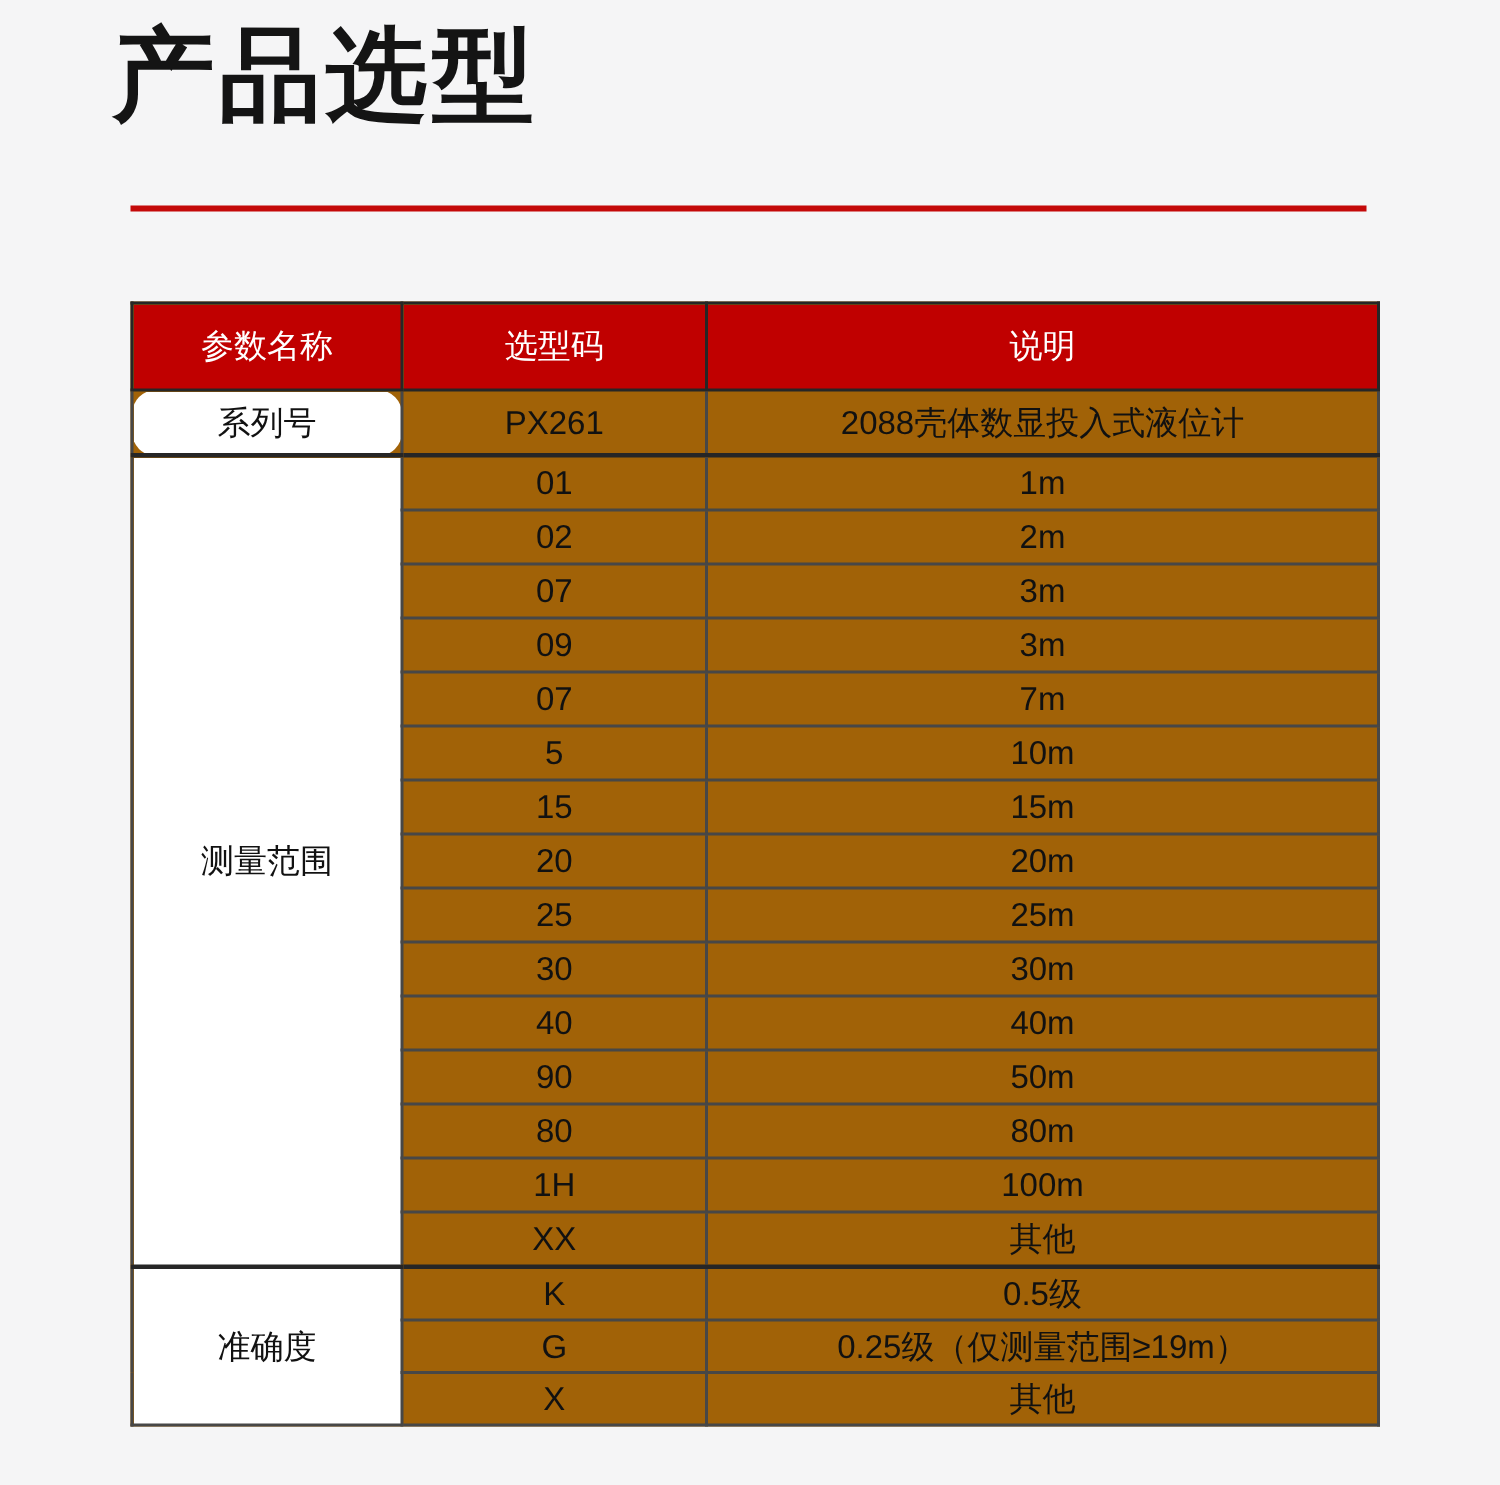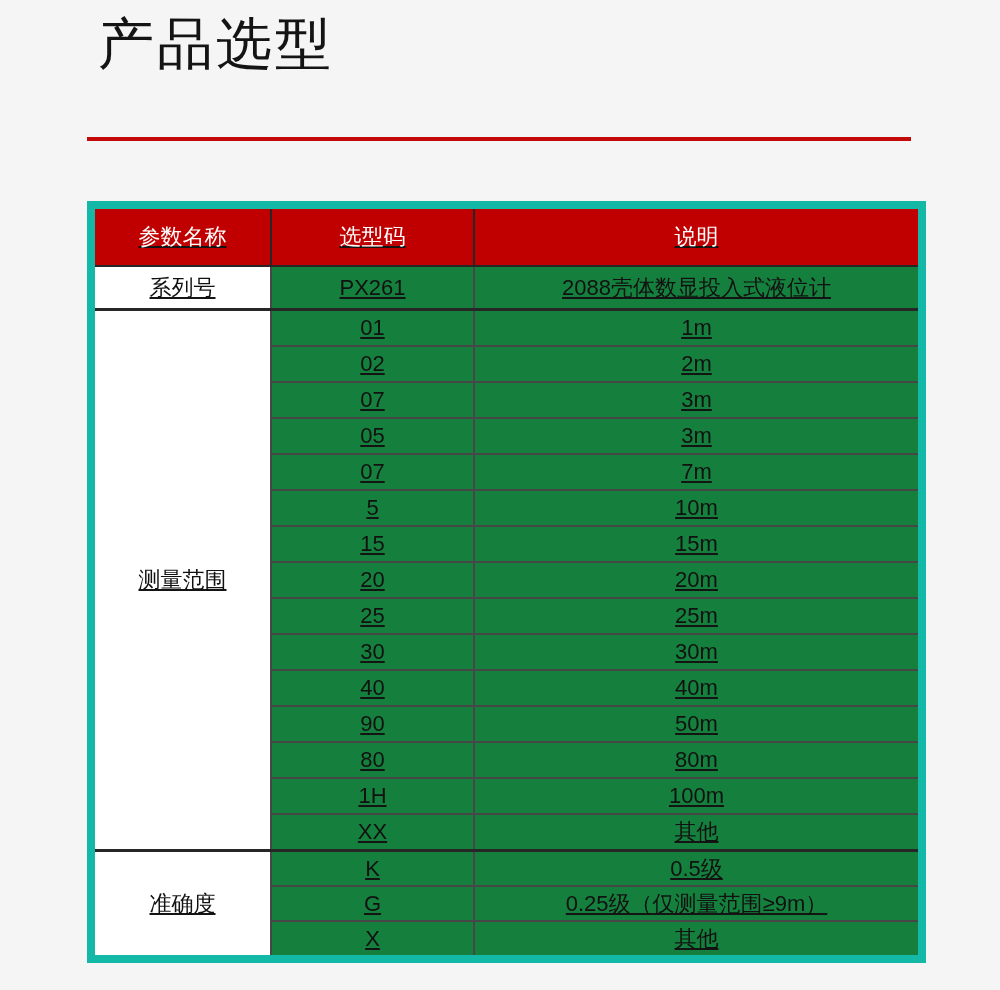--- a/index.html
+++ b/index.html
@@ -10,48 +10,47 @@
     width: 1000px;
     height: 990px;
     background: #f5f5f6;
     font-family: "Liberation Sans", "DejaVu Sans", sans-serif;
     color: #141414;
     position: relative;
     overflow: hidden;
   }
   .page-title {
     position: absolute;
-    left: 98px;
+    left: 75px;
     top: 10px;
     margin: 0;
-    font-size: 56px;
-    font-weight: 400;
+    font-size: 68px;
+    font-weight: 700;
     letter-spacing: 3px;
     color: #141414;
     line-height: 1.2;
   }
   .title-rule {
     position: absolute;
     left: 87px;
     top: 137px;
     width: 824px;
     height: 4px;
     background: #c40909;
   }
   table.selection-table {
     position: absolute;
     left: 87px;
     top: 201px;
     width: 831px;
     border-collapse: collapse;
     table-layout: fixed;
     text-align: center;
-    background: #15803d;
-    border: 8px solid #14b8a6;
-    text-decoration: underline;
+    background: #a16207;
+    border: 2px solid #14b8a6;
   }
   .selection-table th,
   .selection-table td {
     border: 2px solid #474747;
     padding: 0 4px;
     overflow: hidden;
     white-space: nowrap;
   }
   .selection-table thead th {
     background: #c00000;
@@ -59,21 +58,21 @@
     font-size: 22px;
     font-weight: 500;
     height: 56px;
     border-color: #262626;
   }
   .selection-table td {
     font-size: 22px;
     font-weight: 400;
     color: #111111;
   }
-  tr.r-series td { height: 41px; }
+  tr.r-series td { height: 41px; border-radius: 16px; }
   tr.r-measure td { height: 34px; text-align: center; }
   tr.r-acc td { height: 33px; }
   tr.group-start td { border-top: 3px solid #262626; }
   td.param-cell { background: #ffffff; }
 </style>
 </head>
 <body>
 
 <h1 class="page-title">产品选型</h1>
 <div class="title-rule"></div>
@@ -105,21 +104,21 @@
     </tr>
     <tr class="r-measure">
       <td>02</td>
       <td>2m</td>
     </tr>
     <tr class="r-measure">
       <td>07</td>
       <td>3m</td>
     </tr>
     <tr class="r-measure">
-      <td>05</td>
+      <td>09</td>
       <td>3m</td>
     </tr>
     <tr class="r-measure">
       <td>07</td>
       <td>7m</td>
     </tr>
     <tr class="r-measure">
       <td>5</td>
       <td>10m</td>
     </tr>
@@ -160,20 +159,20 @@
       <td>其他</td>
     </tr>
 
     <tr class="r-acc group-start">
       <td class="param-cell" rowspan="3">准确度</td>
       <td>K</td>
       <td>0.5级</td>
     </tr>
     <tr class="r-acc">
       <td>G</td>
-      <td>0.25级（仅测量范围≥9m）</td>
+      <td>0.25级（仅测量范围≥19m）</td>
     </tr>
     <tr class="r-acc">
       <td>X</td>
       <td>其他</td>
     </tr>
   </tbody>
 </table>
 
 </body></html>

